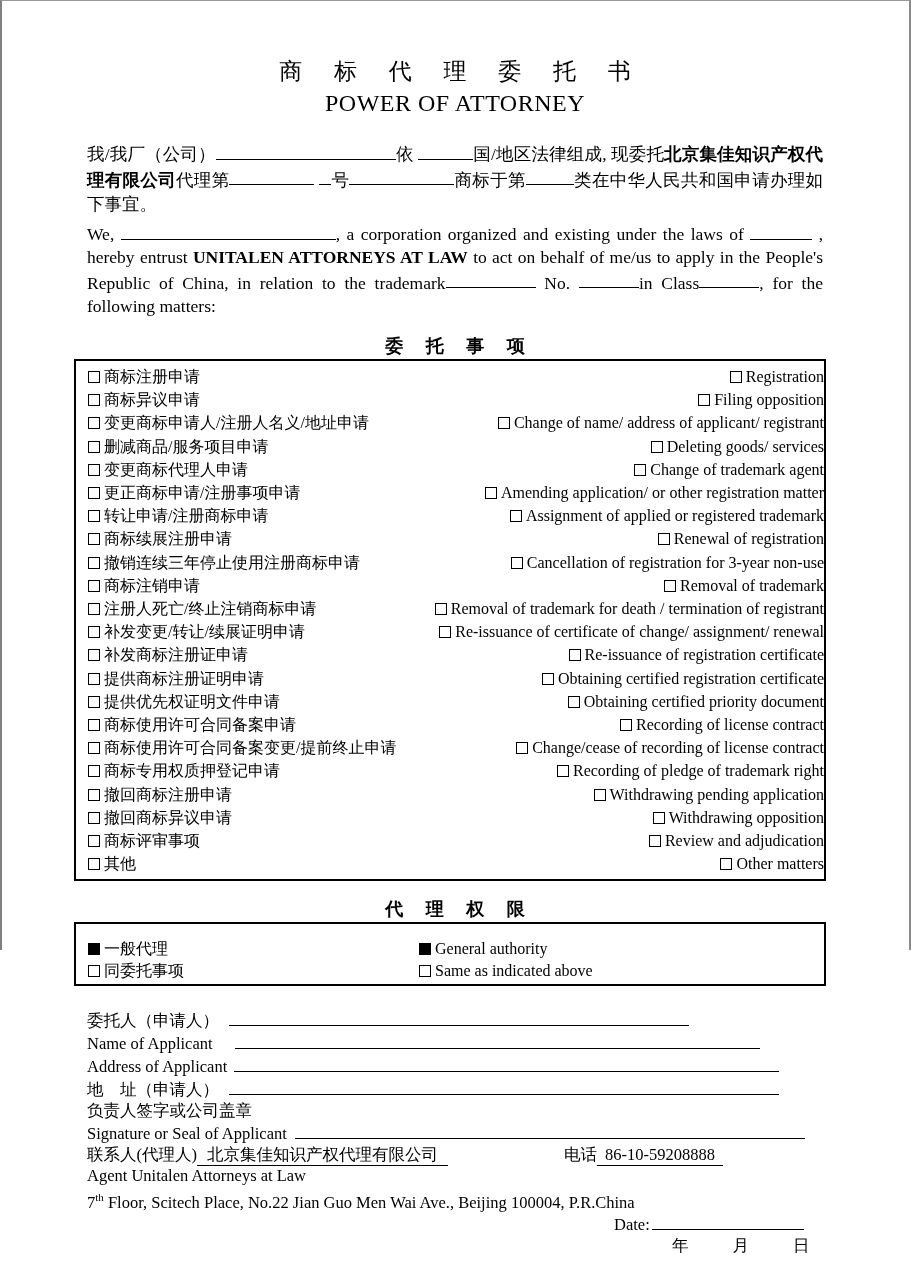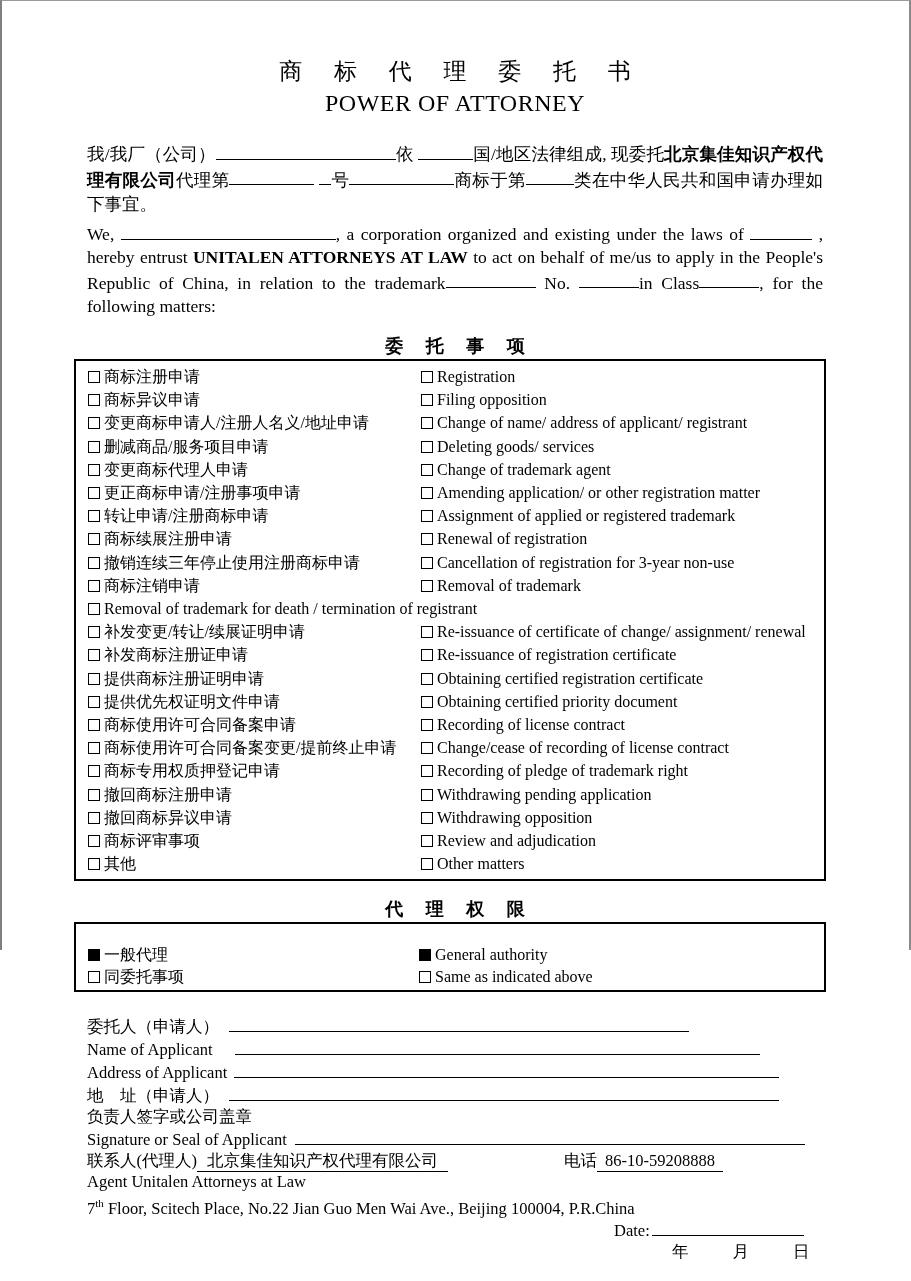--- a/index.html
+++ b/index.html
@@ -27,23 +27,23 @@
   .sup { vertical-align:super; font-size:11px; }
 
   .blank { display:inline-block; border-bottom:1.5px solid #000; height:1em; }
 
   .sec-heading { text-align:center; font-weight:bold; font-size:18px; letter-spacing:9px; text-indent:9px; line-height:21px; margin-top:18px; }
 
   .box-table { margin-left:-13px; width:752px; border:2px solid #000; box-sizing:border-box; }
   .matters-table { padding:4px 0 4px 12px; margin-top:2px; }
   .mrow { display:flex; line-height:23.2px; font-size:16px; }
   .mcell-l { width:333px; }
-  .mcell-r { flex:1; }
-
-  .auth-table { padding:20px 0 2px 12px; margin-top:2px; }
+  .mcell-r { flex:1;text-align:right; }
+
+  .auth-table { padding:14px 0 2px 12px; margin-top:2px; }
   .arow { display:flex; line-height:22px; font-size:16px; }
   .acell-l { width:305px; }
   .acell-r { flex:1;margin-left:26px; }
 
   .cb { display:inline-block; width:12px; height:12px; border:1px solid #000; box-sizing:border-box; margin-right:4px; vertical-align:-1px; background:#fff; }
   .cb.filled { background:#000; border-color:#000; }
 
   .footer { margin-top:22px; font-size:16.5px; }
   .frow { display:flex; align-items:baseline; line-height:20.6px; white-space:nowrap; }
   .frow .blank { border-bottom-width:1.5px; }
@@ -108,20 +108,21 @@
         </div>
         <div class="mrow">
           <div class="mcell-l"><span class="cb"></span><span>撤销连续三年停止使用注册商标申请</span></div>
           <div class="mcell-r"><span class="cb"></span><span>Cancellation of registration for 3-year non-use</span></div>
         </div>
         <div class="mrow">
           <div class="mcell-l"><span class="cb"></span><span>商标注销申请</span></div>
           <div class="mcell-r"><span class="cb"></span><span>Removal of trademark</span></div>
         </div>
         <div class="mrow">
+          <div class="mcell-l"><span class="cb"></span><span>注册人死亡/终止注销商标申请</span></div>
           <div class="mcell-r"><span class="cb"></span><span>Removal of trademark for death / termination of registrant</span></div>
         </div>
         <div class="mrow">
           <div class="mcell-l"><span class="cb"></span><span>补发变更/转让/续展证明申请</span></div>
           <div class="mcell-r"><span class="cb"></span><span>Re-issuance of certificate of change/ assignment/ renewal</span></div>
         </div>
         <div class="mrow">
           <div class="mcell-l"><span class="cb"></span><span>补发商标注册证申请</span></div>
           <div class="mcell-r"><span class="cb"></span><span>Re-issuance of registration certificate</span></div>
         </div>

